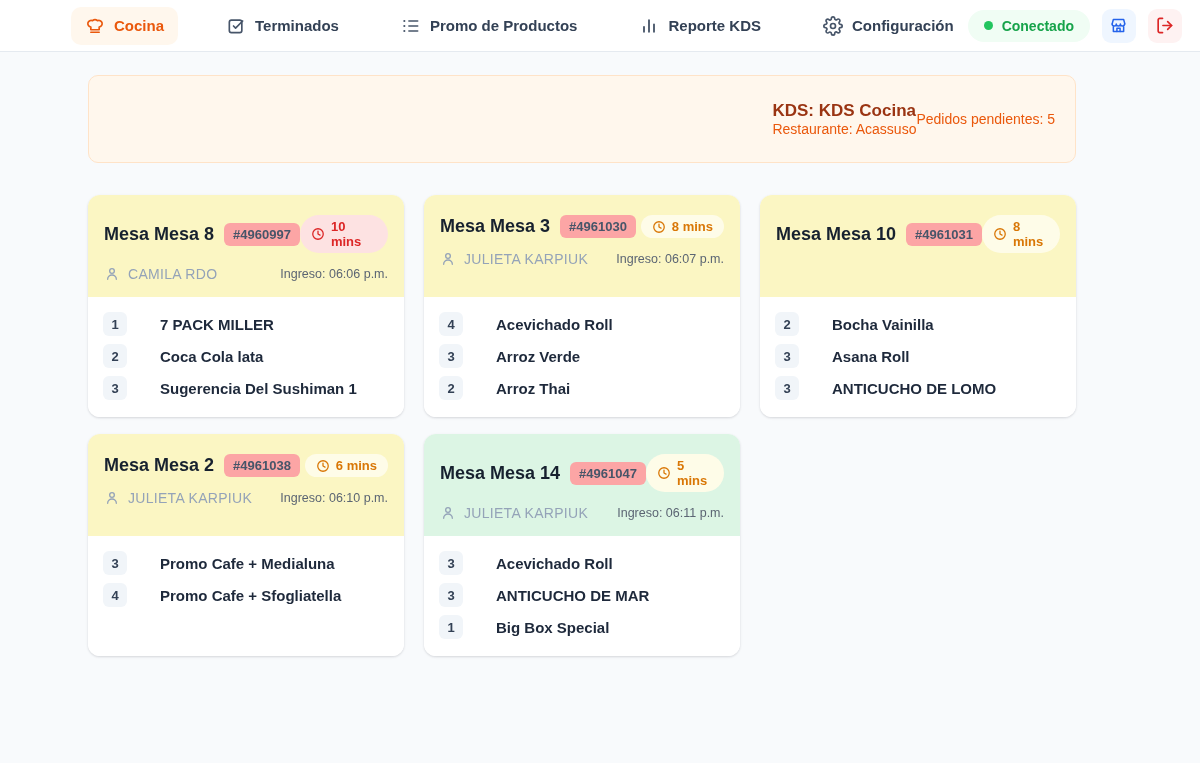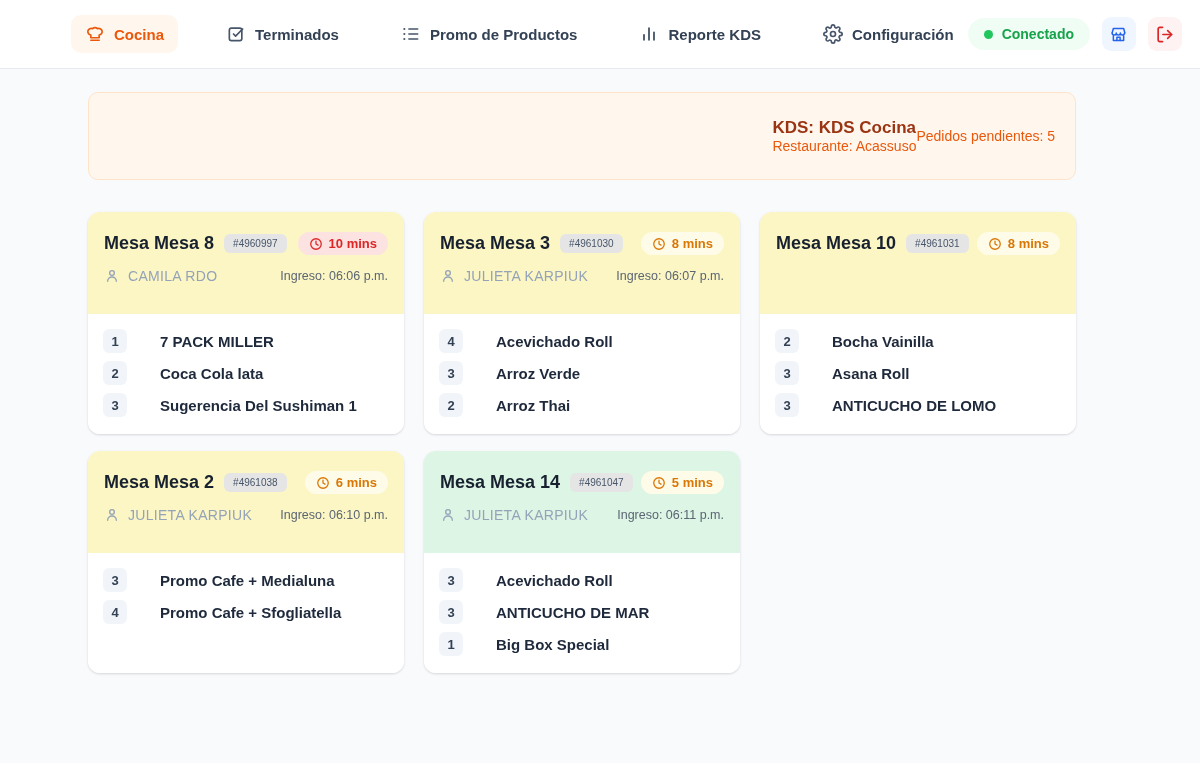--- a/index.html
+++ b/index.html
@@ -6,21 +6,21 @@
   html, body { width: 1200px; height: 771px; overflow: hidden; }
   body {
     font-family: "Liberation Sans", sans-serif;
     background: #F8FAFC;
     color: #1E293B;
   }
   svg { display: block; }
 
   
   .topnav {
-    height: 69px;
+    height: 52px;
     background: #FFFFFF;
     border-bottom: 1px solid #E5EAF0;
     display: flex;
     align-items: center;
     padding: 0 105px 0 71px;
   }
   .nav-left { display: flex; align-items: center; gap: 34px; }
   .nav-tab {
     display: flex; align-items: center; gap: 9px;
     font-size: 15px; font-weight: 600; color: #334155;
@@ -69,22 +69,22 @@
     box-shadow: 0 1px 3px rgba(16,24,40,.10), 0 1px 2px rgba(16,24,40,.06);
     overflow: hidden; display: flex; flex-direction: column; cursor: pointer;
   }
   .card-header { height: 102px; padding: 20px 16px 0 16px; }
   .hdr-yellow { background: #FBF6C3; }
   .hdr-green  { background: #DCF5E4; }
   .title-row { display: flex; align-items: center; }
   .table-name { font-size: 18px; font-weight: 700; color: #17212F; white-space: nowrap; }
   .order-no {
     margin-left: 10px;
-    background: #e5e5e5; color: #475569;
-    font-size: 10px; font-weight: 400;
+    background: #fca5a5; color: #475569;
+    font-size: 13px; font-weight: 700;
     padding: 4px 9px; border-radius: 6px;
   }
   .mins-pill {
     margin-left: auto;
     display: flex; align-items: center; gap: 6px;
     font-size: 13px; font-weight: 700;
     padding: 4px 11px; border-radius: 999px;
   }
   .mins-red   { background: #FDE2E2; color: #DC2626; }
   .mins-amber { background: #FEFCE8; color: #D97706; }

